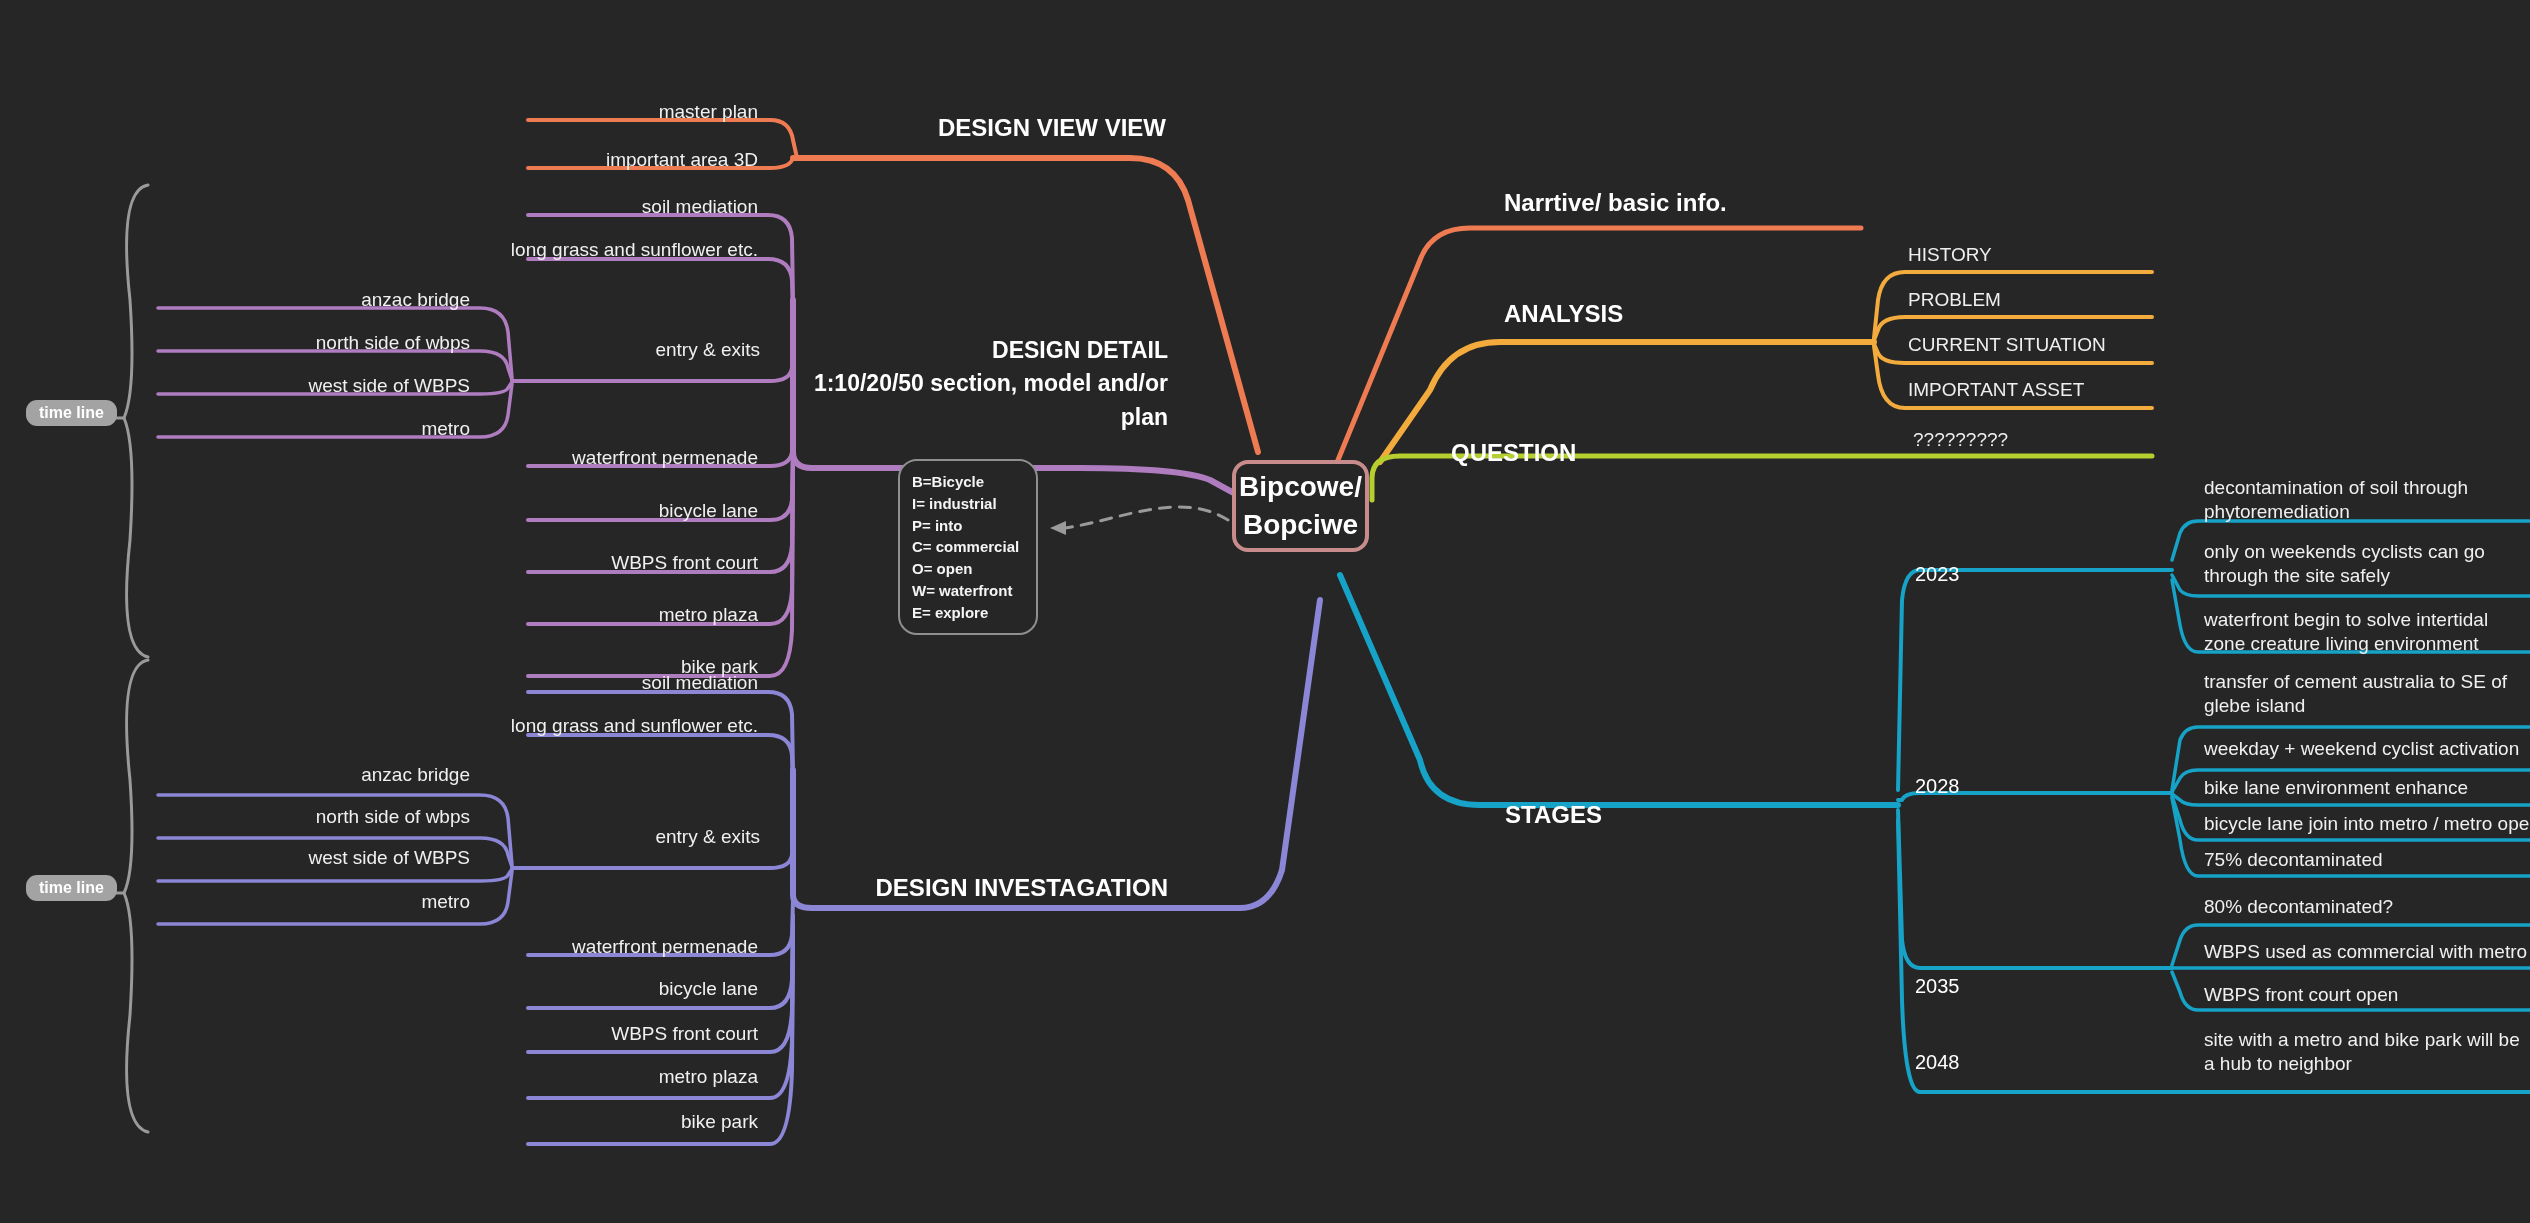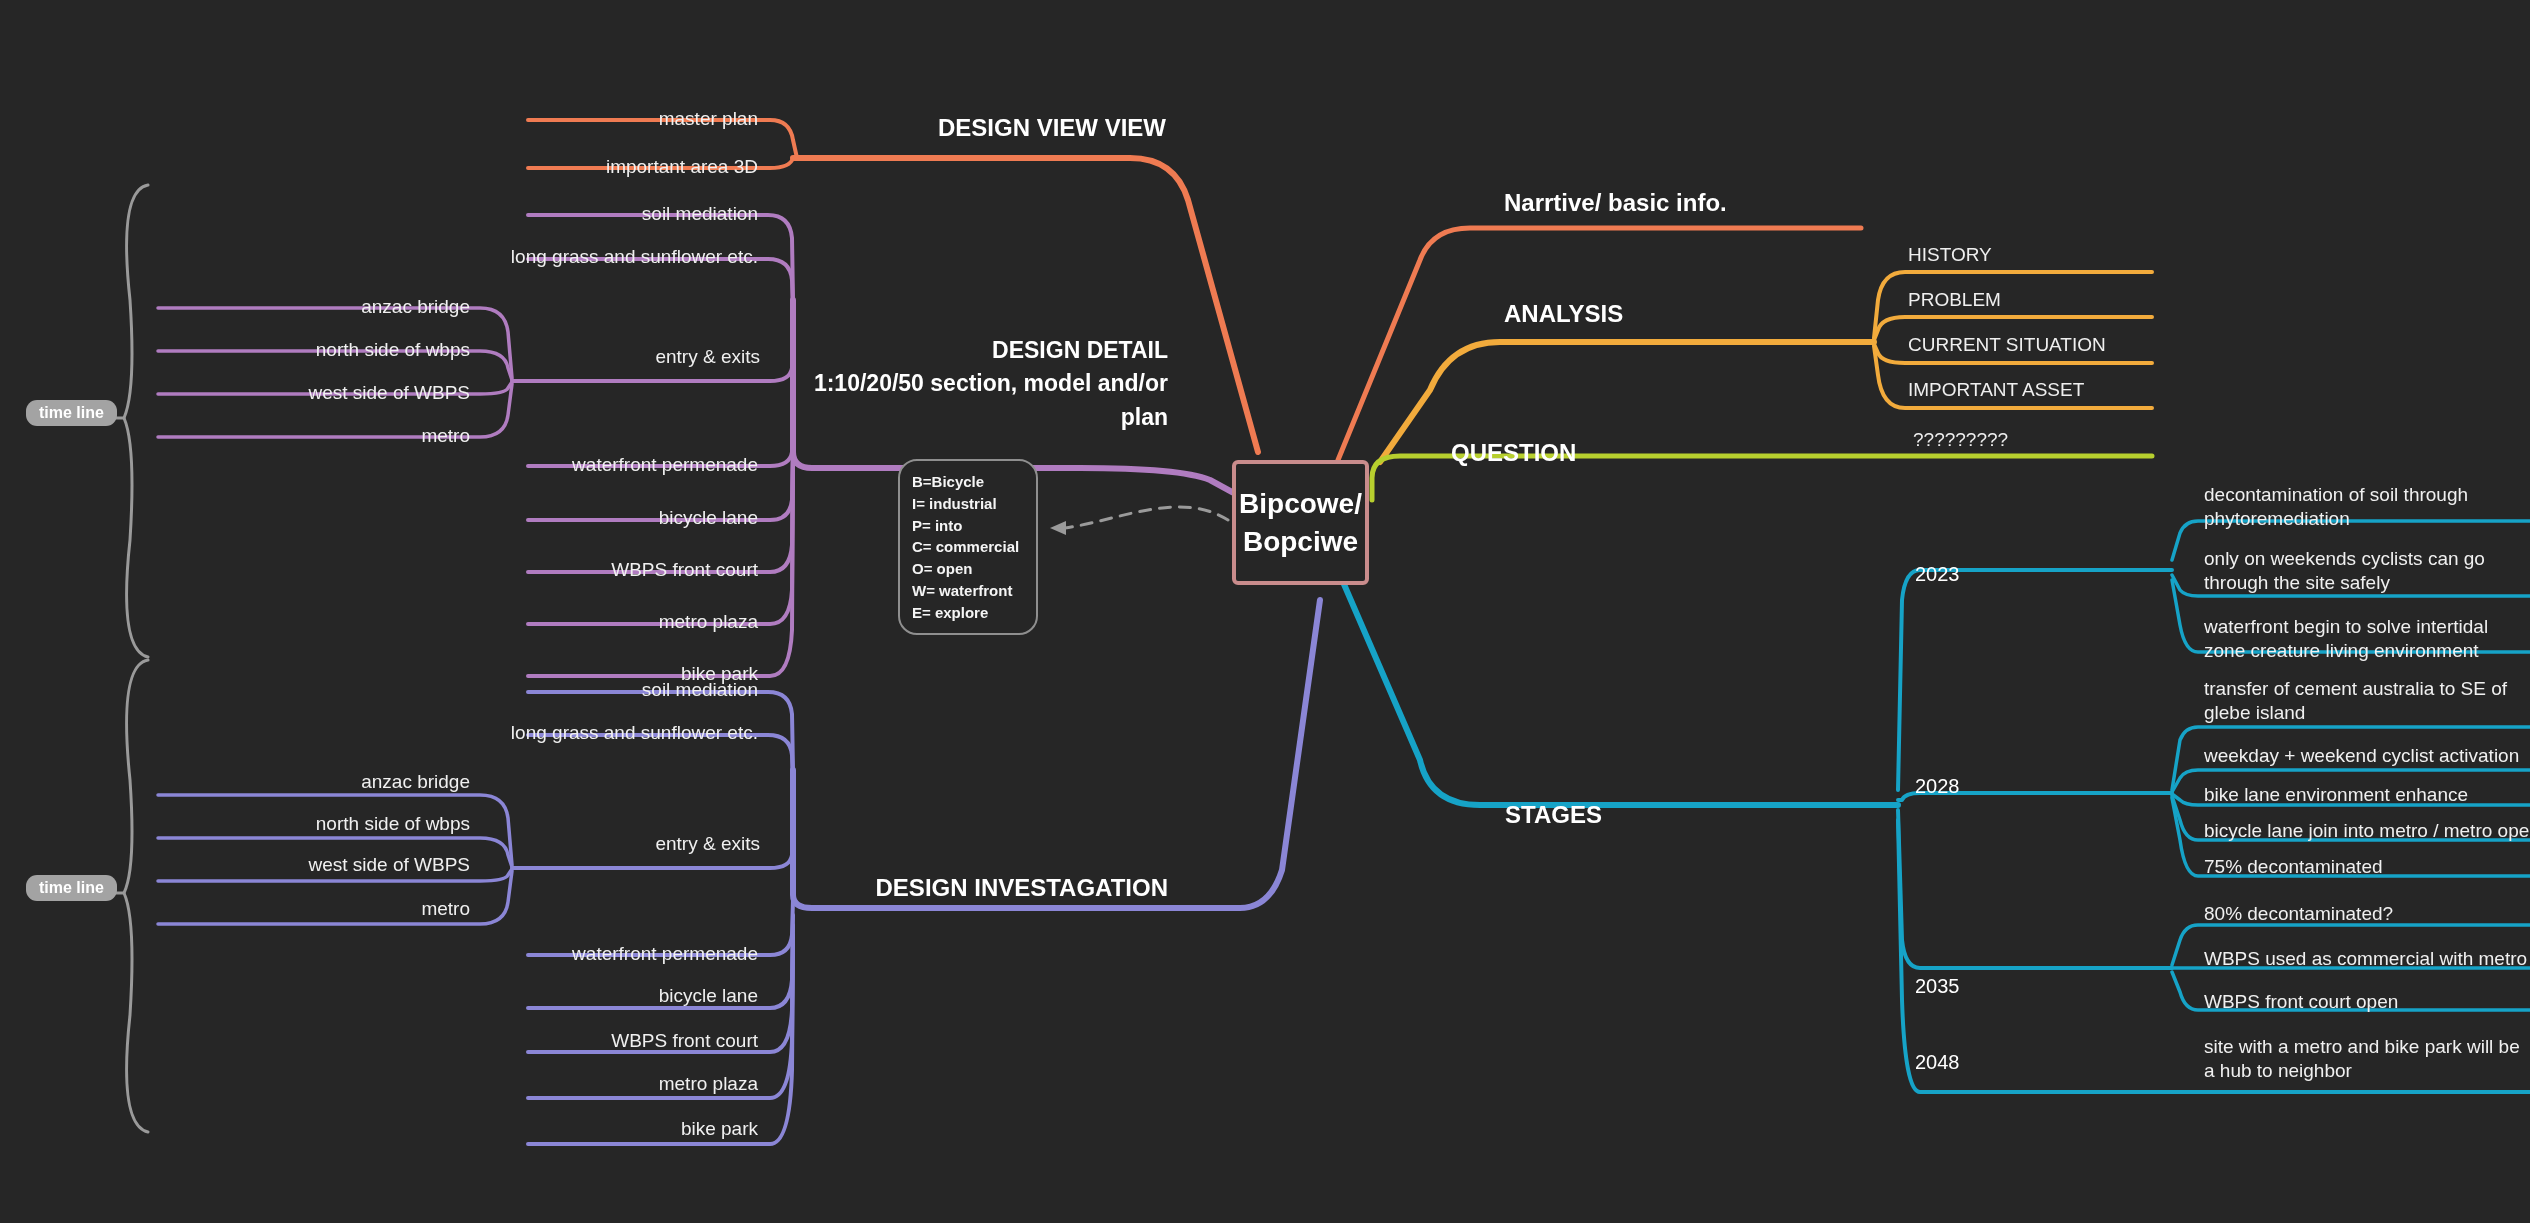--- a/index.html
+++ b/index.html
@@ -32,21 +32,20 @@
     color: #f2f2f2;
     white-space: nowrap;
     line-height: 1.25;
   }
   .lbl.wrap { white-space: normal; }
 
   
   .leaf {
     font-size: 19px;
     color: #f0f0f0;
-    margin-top: 7px;
   }
   
   .branch-title {
     font-size: 24px;
     font-weight: bold;
     color: #ffffff;
   }
   .branch-title.multi {
     font-size: 23px;
     line-height: 1.45;
@@ -62,23 +61,23 @@
   }
   .ta-r { text-align: right; }
   .ta-l { text-align: left; }
 
   
   #center-node {
     position: absolute;
     left: 1232px;
     top: 460px;
     width: 137px;
-    height: 125px;
+    height: 92px;
     border: 4px solid #c98c8c;
-    border-radius: 6px;
+    border-radius: 16px;
     background: #262626;
     display: flex;
     align-items: center;
     justify-content: center;
     box-sizing: border-box;
   }
   #center-node .title {
     font-size: 28px;
     font-weight: bold;
     color: #ffffff;

